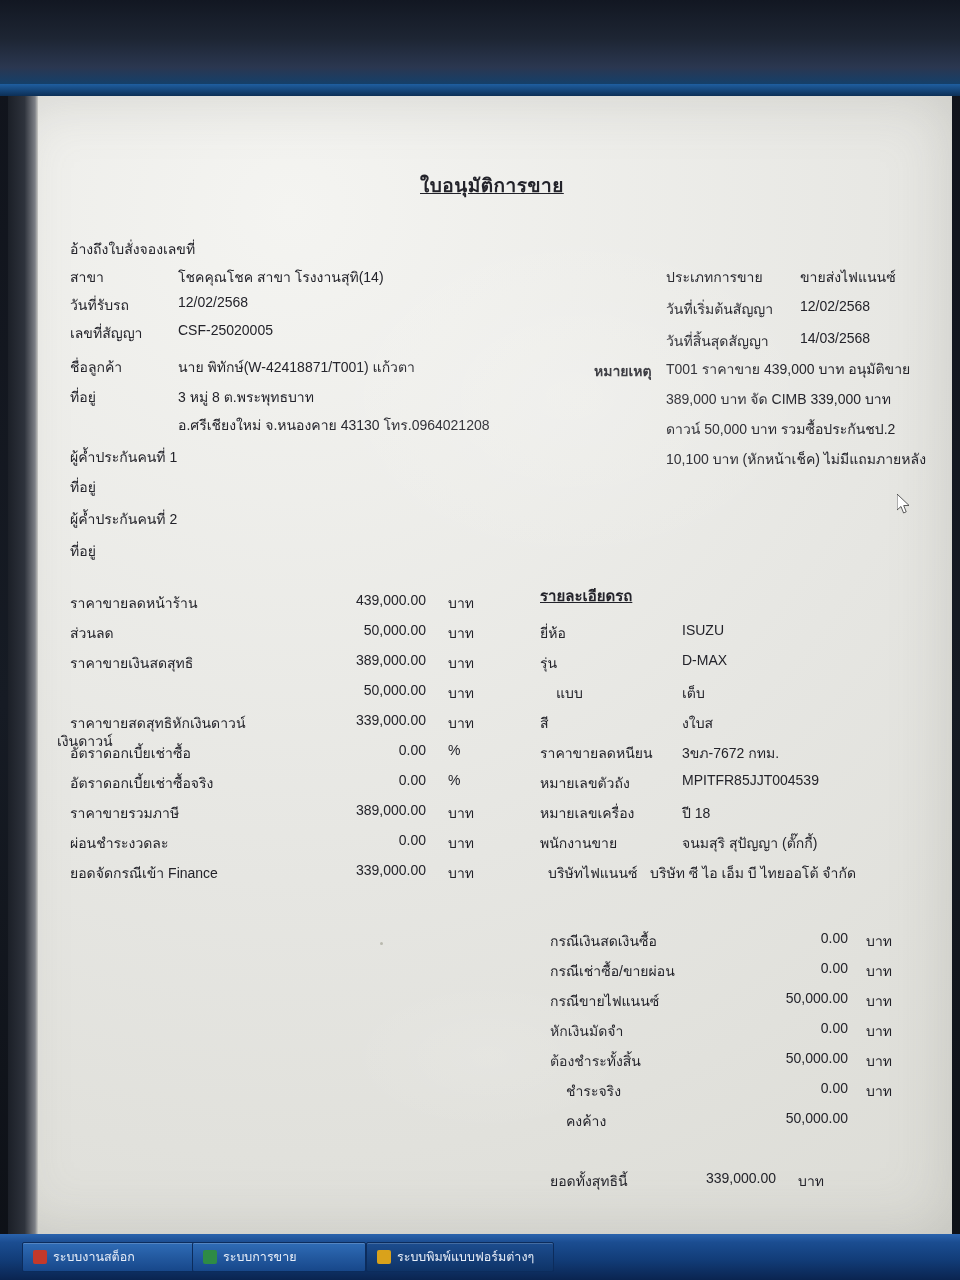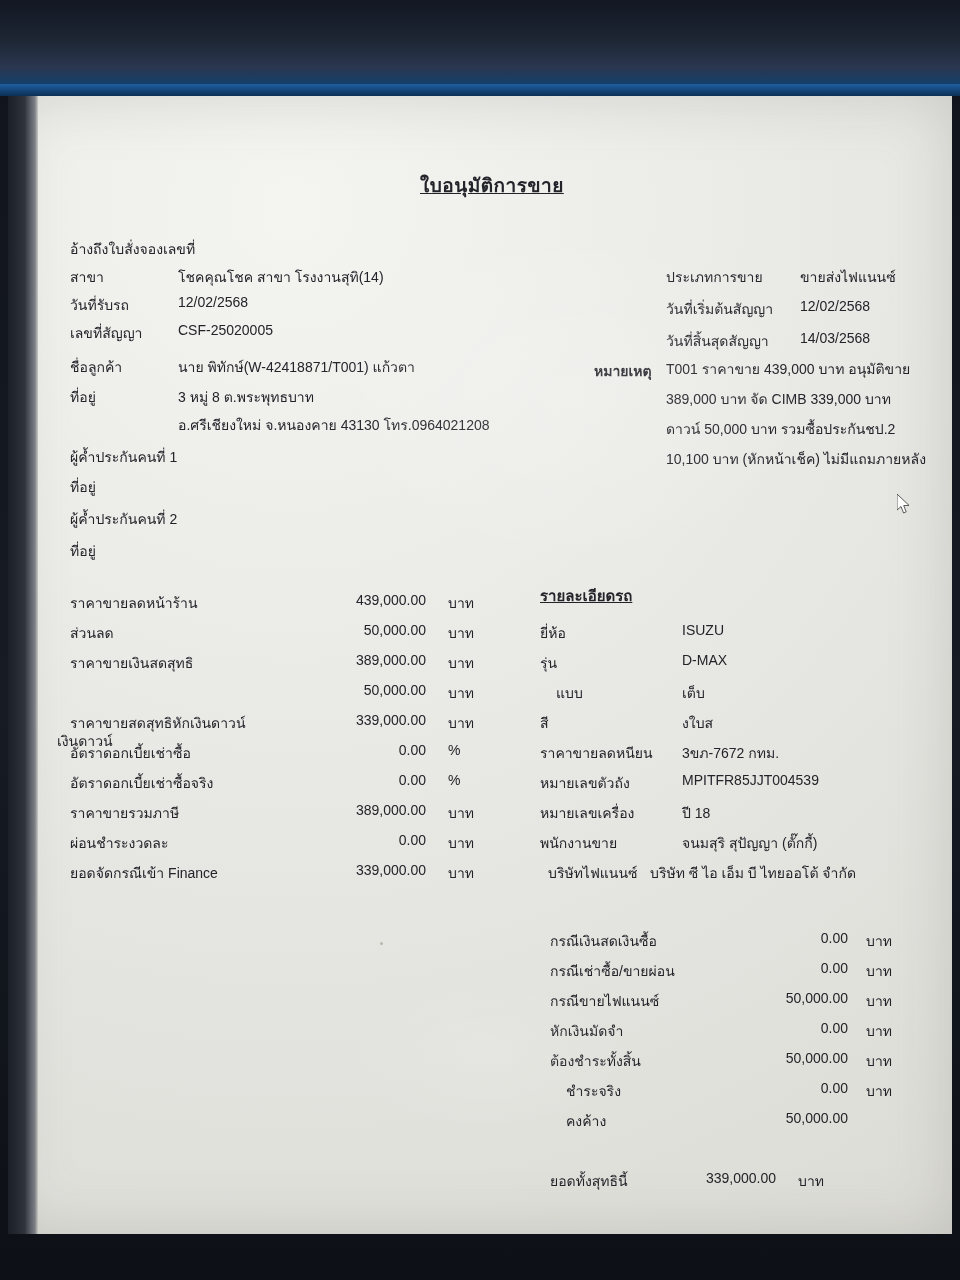--- a/index.html
+++ b/index.html
@@ -260,13 +260,27 @@
     </div>
 
     <div id="glare1"></div>
     <div id="glare2"></div>
 
     <svg id="cursor" viewBox="0 0 14 20">
       <polygon points="0,0 0,16 4,12.5 6.6,19 9.2,17.8 6.7,11.6 12,11.4" fill="#ffffff" stroke="#333" stroke-width="0.8"></polygon>
     </svg>
   </div>
 
+  <div id="taskbar">
+    <div class="tbtn" style="left:22px; width:152px;">
+      <span class="tbico" style="background:#c2392b;"></span>
+      <span>ระบบงานสต็อก</span>
+    </div>
+    <div class="tbtn" style="left:192px; width:152px;">
+      <span class="tbico" style="background:#2e8b45;"></span>
+      <span>ระบบการขาย</span>
+    </div>
+    <div class="tbtn" style="left:366px; width:166px; background:linear-gradient(180deg,#1c4d8f,#0e3367);">
+      <span class="tbico" style="background:#d9a21b;"></span>
+      <span>ระบบพิมพ์แบบฟอร์มต่างๆ</span>
+    </div>
+  </div>
 </div>
 
 </body></html>

